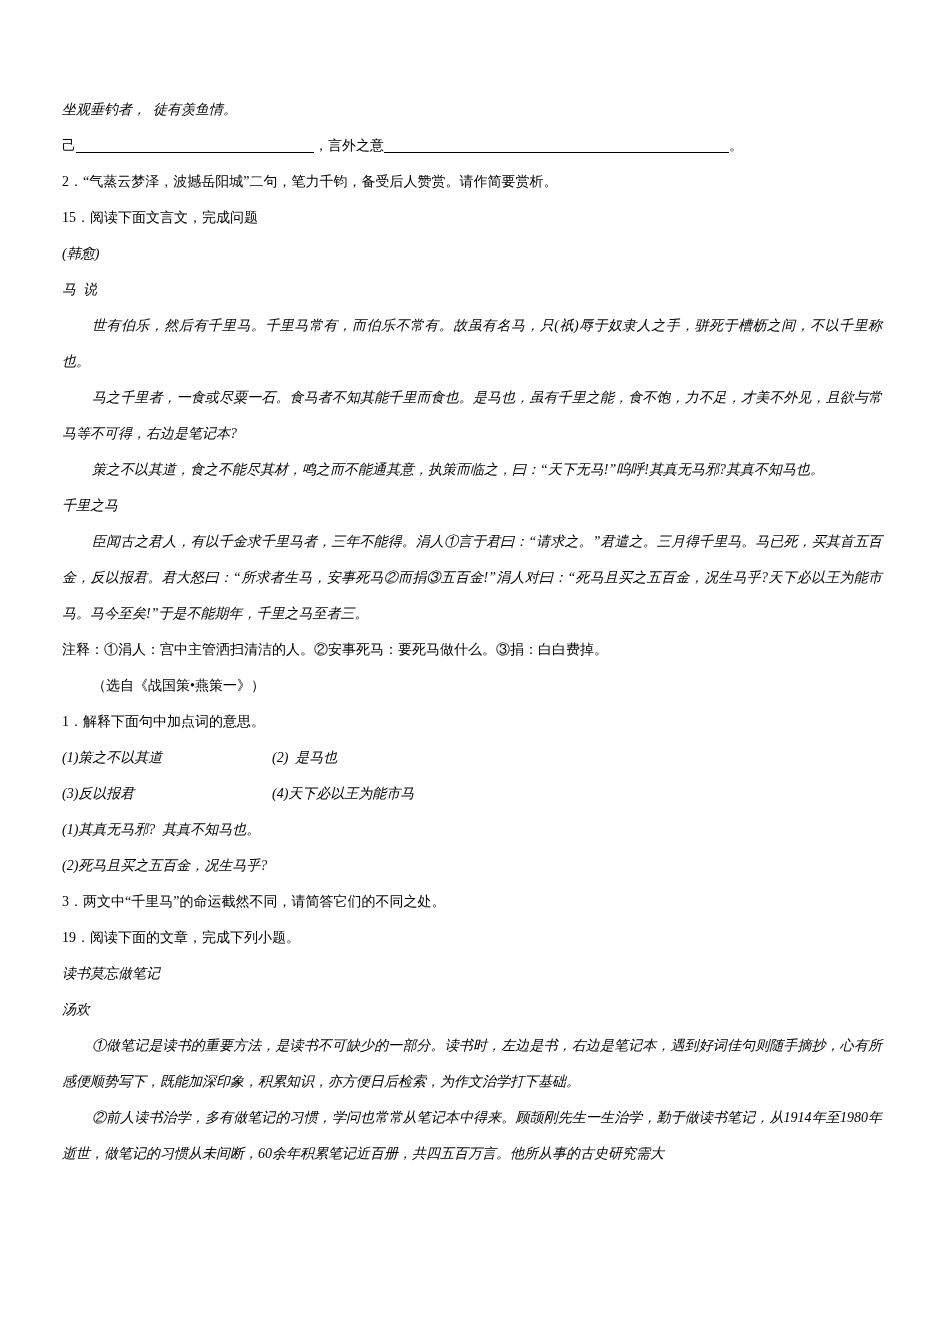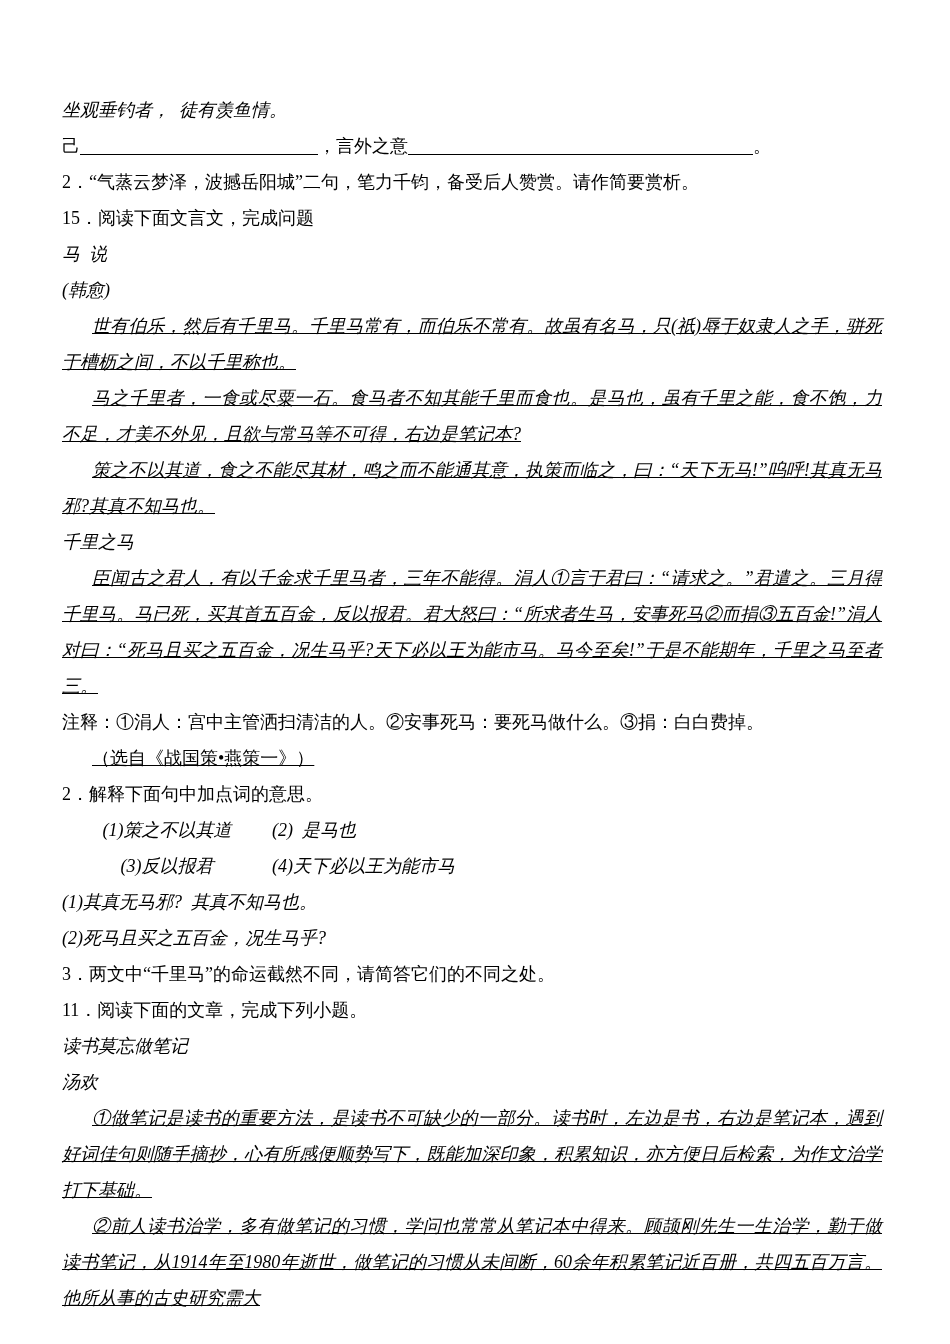--- a/index.html
+++ b/index.html
@@ -14,92 +14,92 @@
     color: #000000;
   }
   .page {
     width: 950px;
     min-height: 1344px;
     box-sizing: border-box;
     padding: 92px 68px 40px 62px;
     position: relative;
   }
   .line {
-    font-size: 18px;
+    font-size: 14px;
     line-height: 36px;
     margin: 0;
     white-space: pre-wrap;
   }
   .italic {
     font-style: italic;
   }
-  .indent2 { text-indent: 30px; text-decoration: underline; }
+  .indent2 { text-indent: 30px; }
   .bold {
     font-weight: normal;
   }
   .justify {
     text-align: justify;
     text-justify: inter-ideograph;
   }
   .u-fill {
     display: inline-block;
     border-bottom: 1px solid #000;
     height: 18px;
     vertical-align: -3px;
   }
   .fill-a { width: 238px; }
   .fill-b { width: 345px; }
-  .col-a { display: inline-block; width: 210px; text-align: center; }
+  .col-a { display: inline-block; width: 210px; }
 </style>
 </head>
 <body>
 
 <div class="page">
 
   <p class="line italic">坐观垂钓者，  徒有羡鱼情。</p>
 
 
   <p class="line"><span>己</span><span class="u-fill fill-a"></span><span>，言外之意</span><span class="u-fill fill-b"></span><span>。</span></p>
 
   <p class="line justify">2．“气蒸云梦泽，波撼岳阳城”二句，笔力千钧，备受后人赞赏。请作简要赏析。</p>
 
   <p class="line justify">15．阅读下面文言文，完成问题</p>
 
+  <p class="line italic">(韩愈)</p>
+
   <p class="line italic">马  说</p>
-
-  <p class="line italic">(韩愈)</p>
 
   <p class="line italic justify indent2">世有伯乐，然后有千里马。千里马常有，而伯乐不常有。故虽有名马，只(祇)辱于奴隶人之手，骈死于槽枥之间，不以千里称也。</p>
 
   <p class="line italic justify indent2">马之千里者，一食或尽粟一石。食马者不知其能千里而食也。是马也，虽有千里之能，食不饱，力不足，才美不外见，且欲与常马等不可得，右边是笔记本?</p>
 
   <p class="line italic justify indent2">策之不以其道，食之不能尽其材，鸣之而不能通其意，执策而临之，曰：“天下无马!”呜呼!其真无马邪?其真不知马也。</p>
 
   <p class="line italic">千里之马</p>
 
   <p class="line italic justify indent2">臣闻古之君人，有以千金求千里马者，三年不能得。涓人①言于君曰：“请求之。”君遣之。三月得千里马。马已死，买其首五百金，反以报君。君大怒曰：“所求者生马，安事死马②而捐③五百金!”涓人对曰：“死马且买之五百金，况生马乎?天下必以王为能市马。马今至矣!”于是不能期年，千里之马至者三。</p>
 
   <p class="line justify">注释：①涓人：宫中主管洒扫清洁的人。②安事死马：要死马做什么。③捐：白白费掉。</p>
 
   <p class="line indent2">（选自《战国策•燕策一》）</p>
 
-  <p class="line justify">2．解释下面句中加点词的意思。</p>
+  <p class="line justify">1．解释下面句中加点词的意思。</p>
 
   <p class="line italic"><span class="col-a">(1)策之不以其道</span><span>(2)  是马也</span></p>
 
   <p class="line italic"><span class="col-a">(3)反以报君</span><span>(4)天下必以王为能市马</span></p>
 
 
   <p class="line italic">(1)其真无马邪?  其真不知马也。</p>
 
   <p class="line italic">(2)死马且买之五百金，况生马乎?</p>
 
   <p class="line justify">3．两文中“千里马”的命运截然不同，请简答它们的不同之处。</p>
 
-  <p class="line justify">11．阅读下面的文章，完成下列小题。</p>
+  <p class="line justify">19．阅读下面的文章，完成下列小题。</p>
 
   <p class="line italic bold">读书莫忘做笔记</p>
 
   <p class="line italic">汤欢</p>
 
   <p class="line italic justify indent2">①做笔记是读书的重要方法，是读书不可缺少的一部分。读书时，左边是书，右边是笔记本，遇到好词佳句则随手摘抄，心有所感便顺势写下，既能加深印象，积累知识，亦方便日后检索，为作文治学打下基础。</p>
 
   <p class="line italic justify indent2">②前人读书治学，多有做笔记的习惯，学问也常常从笔记本中得来。顾颉刚先生一生治学，勤于做读书笔记，从1914年至1980年逝世，做笔记的习惯从未间断，60余年积累笔记近百册，共四五百万言。他所从事的古史研究需大</p>
 
 </div>

